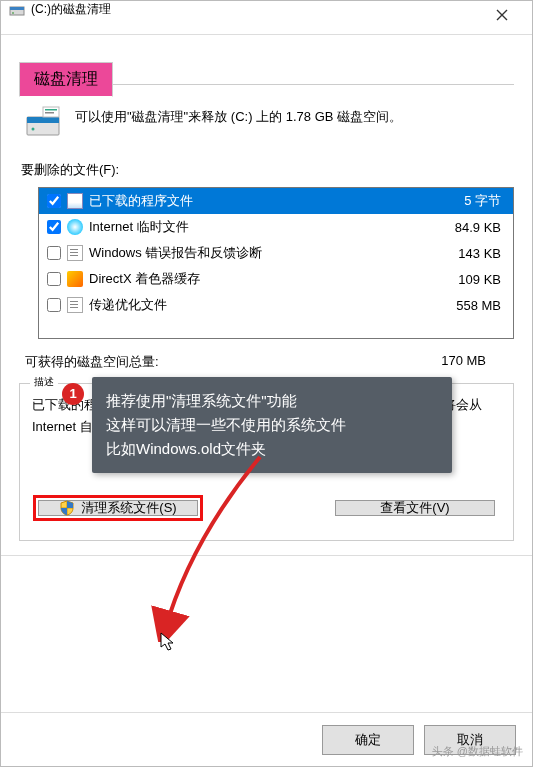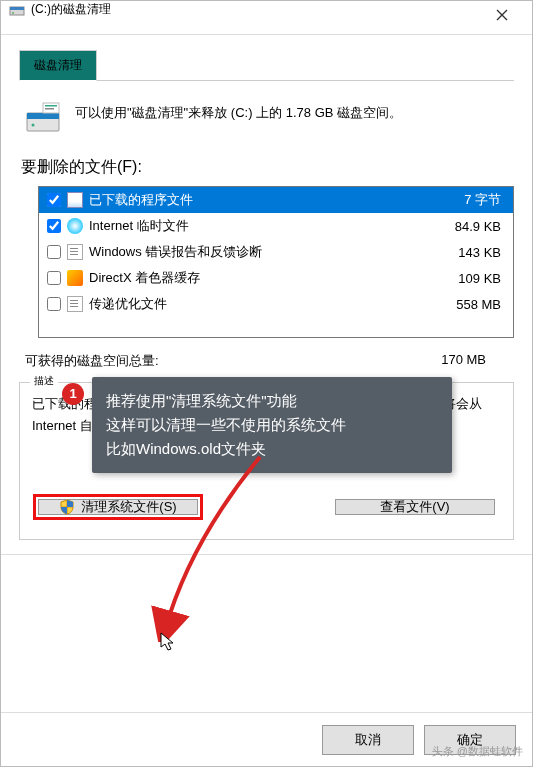--- a/index.html
+++ b/index.html
@@ -36,29 +36,29 @@
 .body {
   flex: 1;
   padding: 14px 18px 12px 18px;
   position: relative;
 }
 .tabbar { display: flex; border-bottom: 1px solid #ccc; margin-bottom: 6px; }
 .tab {
   padding: 6px 14px 6px 14px;
   border: 1px solid #ccc;
   border-bottom: 1px solid #fff;
-  background: #0f766e;
+  background: #ec4899;
   position: relative;
-  top: 1px;
-  font-size: 12px;
+  top: 13px;
+  font-size: 16px;
 }
 .header-row { display: flex; align-items: flex-start; gap: 14px; padding: 12px 6px 18px 6px; }
 .disk-icon { width: 36px; height: 36px; flex-shrink: 0; }
 .header-text { font-size: 13px; color: #000; line-height: 1.5; padding-top: 4px; }
-.label-row { font-size: 16px; padding: 4px 2px; }
+.label-row { font-size: 13px; padding: 4px 2px; }
 .file-list {
   border: 1px solid #777;
   height: 152px;
   overflow-y: scroll;
   background: #fff;
   margin-top: 4px;
   margin-left: 19px;
 }
 .file-row {
   display: flex;
@@ -234,21 +234,21 @@
       <div class="header-text">可以使用"磁盘清理"来释放  (C:) 上的 1.78 GB 磁盘空间。</div>
     </div>
 
     <div class="label-row">要删除的文件(F):</div>
 
     <div class="file-list" id="file-list">
         <div class="file-row selected">
           <input type="checkbox" checked="" style="">
           <span class="ficon ico-blank"></span>
           <span class="fname">已下载的程序文件</span>
-          <span class="fsize">7 字节</span>
+          <span class="fsize">5 字节</span>
         </div>
         <div class="file-row">
           <input type="checkbox" checked="" style="">
           <span class="ficon ico-ie"></span>
           <span class="fname">Internet 临时文件</span>
           <span class="fsize">84.9 KB</span>
         </div>
         <div class="file-row">
           <input type="checkbox" style="">
           <span class="ficon ico-page"></span>
@@ -293,24 +293,24 @@
           <span>查看文件(V)</span>
         </button>
       </div>
     </div>
 
     <div class="sep"></div>
   </div>
 
   <div class="bottom-buttons">
     <button class="winbtn">
-      <span>取消</span>
+      <span>确定</span>
     </button>
     <button class="winbtn">
-      <span>确定</span>
+      <span>取消</span>
     </button>
   </div>
 </div>
 
 <div class="annotation">
   <div class="num">1</div>
   <div>推荐使用"清理系统文件"功能</div>
   <div>这样可以清理一些不使用的系统文件</div>
   <div>比如Windows.old文件夹</div>
 </div>

